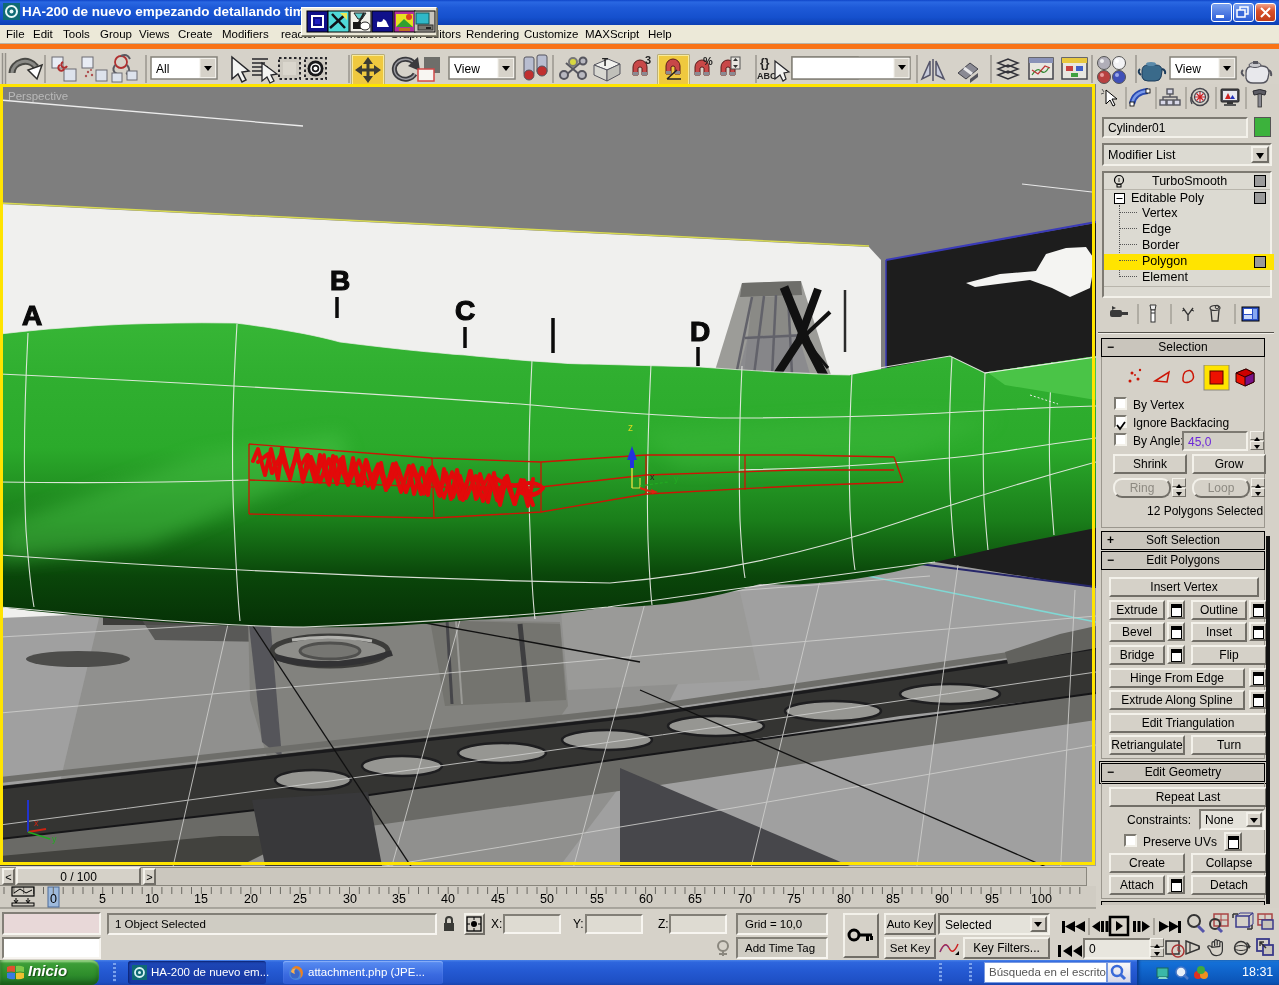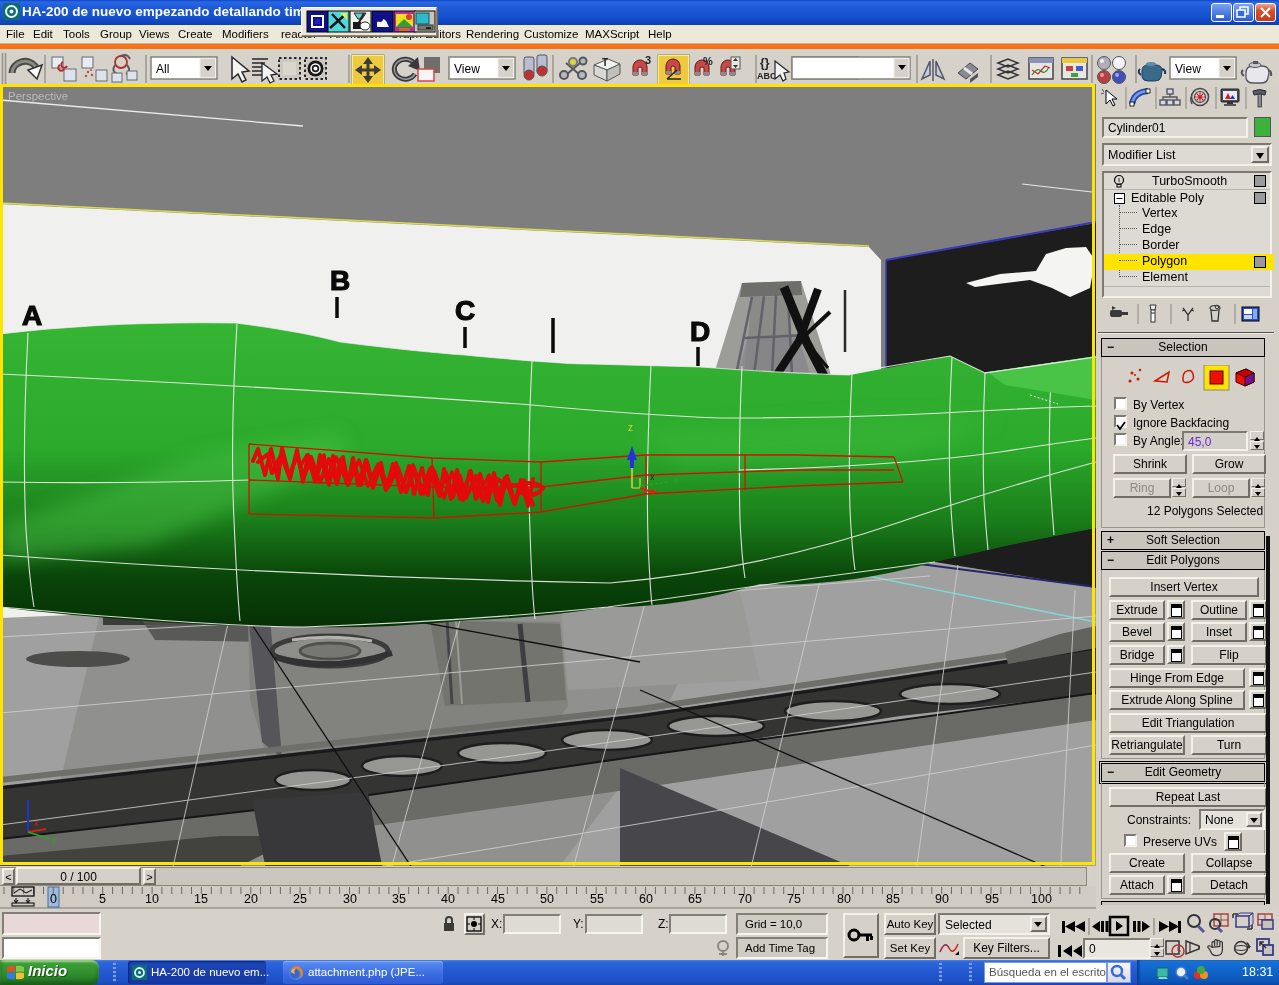--- a/index.html
+++ b/index.html
@@ -14,21 +14,21 @@
 
 #menu{left:0;top:25px;width:1279px;height:19px;background:#ece9d8;border-bottom:1px solid #b8b4a8;}
 #menu span{position:absolute;top:3px;font-size:11.5px;color:#000;}
 
 #tbar{left:0;top:44px;width:1279px;height:24px;background:#d6d2c9;border-top:5px solid #f97316;}
 
 #panel{left:1096px;top:84px;width:183px;height:821px;background:#d5d1c8;}
 .sunk{position:absolute;border:2px solid;border-color:#7d7a72 #f3f1ea #f3f1ea #7d7a72;background:#dcdad2;}
 .btn{position:absolute;background:#d5d1c8;border:2px solid;border-color:#f3f1ea #716e67 #716e67 #f3f1ea;
  font-size:12px;color:#000;text-align:center;line-height:16px;}
-.btn.dis{color:#8d8a82;}
+.btn.dis{color:#8d8a82;border-radius:9px;}
 .sq{position:absolute;width:18px;height:19px;background:#d5d1c8;border:2px solid;border-color:#f3f1ea #716e67 #716e67 #f3f1ea;}
 .sq:after{content:"";position:absolute;left:2px;top:2px;width:9px;height:8px;border:1.5px solid #000;background:#fff;border-top-width:4px;}
 .roll{position:absolute;left:5px;width:164px;height:19px;background:#c9c5bc;border:1px solid #000;
  font-size:12px;color:#000;text-align:center;line-height:17px;}
 .roll b{position:absolute;left:5px;top:0;font-weight:bold;}
 .rbody{position:absolute;left:5px;width:164px;border:1px solid #9b978e;border-top:none;}
 .cb{position:absolute;width:13px;height:13px;background:#fff;border:2px solid;border-color:#7d7a72 #f3f1ea #f3f1ea #7d7a72;}
 .lbl{position:absolute;font-size:12px;color:#000;white-space:nowrap;}
 .spin{position:absolute;width:14px;height:20px;}
 .spin i{position:absolute;left:0;width:14px;height:9px;background:#d5d1c8;border:1px solid;border-color:#f3f1ea #716e67 #716e67 #f3f1ea;}
@@ -885,20 +885,23 @@
 <g transform="translate(12,1)">
           <rect x="0" y="0" width="22" height="9" fill="none" stroke="#000" stroke-width="1.2"></rect>
           <path d="M2,6 L8,2 L14,6 L20,3" stroke="#000" fill="none"></path>
           <path d="M4,11 l0,5 m-2,-3 l2,3 l2,-3 M16,11 l0,5 m-2,-3 l2,3 l2,-3" stroke="#000" fill="none"></path>
           <rect x="0" y="16" width="22" height="3" fill="none" stroke="#000"></rect>
         </g>
 </svg>
 
 <div class="abs" style="left:2px;top:46px;width:99px;height:23px;background:#e8d8d8;border:2px solid;border-color:#827f77 #f7f5f0 #f7f5f0 #827f77"></div>
 <div class="abs" style="left:2px;top:71px;width:99px;height:22px;background:#fff;border:2px solid;border-color:#827f77 #f7f5f0 #f7f5f0 #827f77"></div>
+<div class="sfield" style="left:107px;top:47px;width:330px;height:22px">
+        <div style="padding:3px 0 0 6px">1 Object Selected</div>
+      </div>
 <svg class="abs" style="left:442px;top:49px" width="14" height="18">
         <rect x="2" y="8" width="10" height="8" fill="#3a3a36"></rect>
         <path d="M4,8 V5 a3,3 0 0,1 6,0 V8" fill="none" stroke="#3a3a36" stroke-width="2"></path>
       </svg>
 <div class="btn" style="left:464px;top:47px;width:21px;height:22px"><svg width="17" height="18">
           <rect x="1" y="2" width="14" height="14" fill="none" stroke="#000" stroke-width="1.3"></rect>
           <circle cx="8" cy="9" r="3" fill="#000"></circle>
           <path d="M8,2 V5 M8,13 V16 M1,9 H4 M12,9 H15" stroke="#000"></path>
         </svg></div>
 <div class="lbl" style="left:491px;top:51px;font-size:12px">X:</div>

